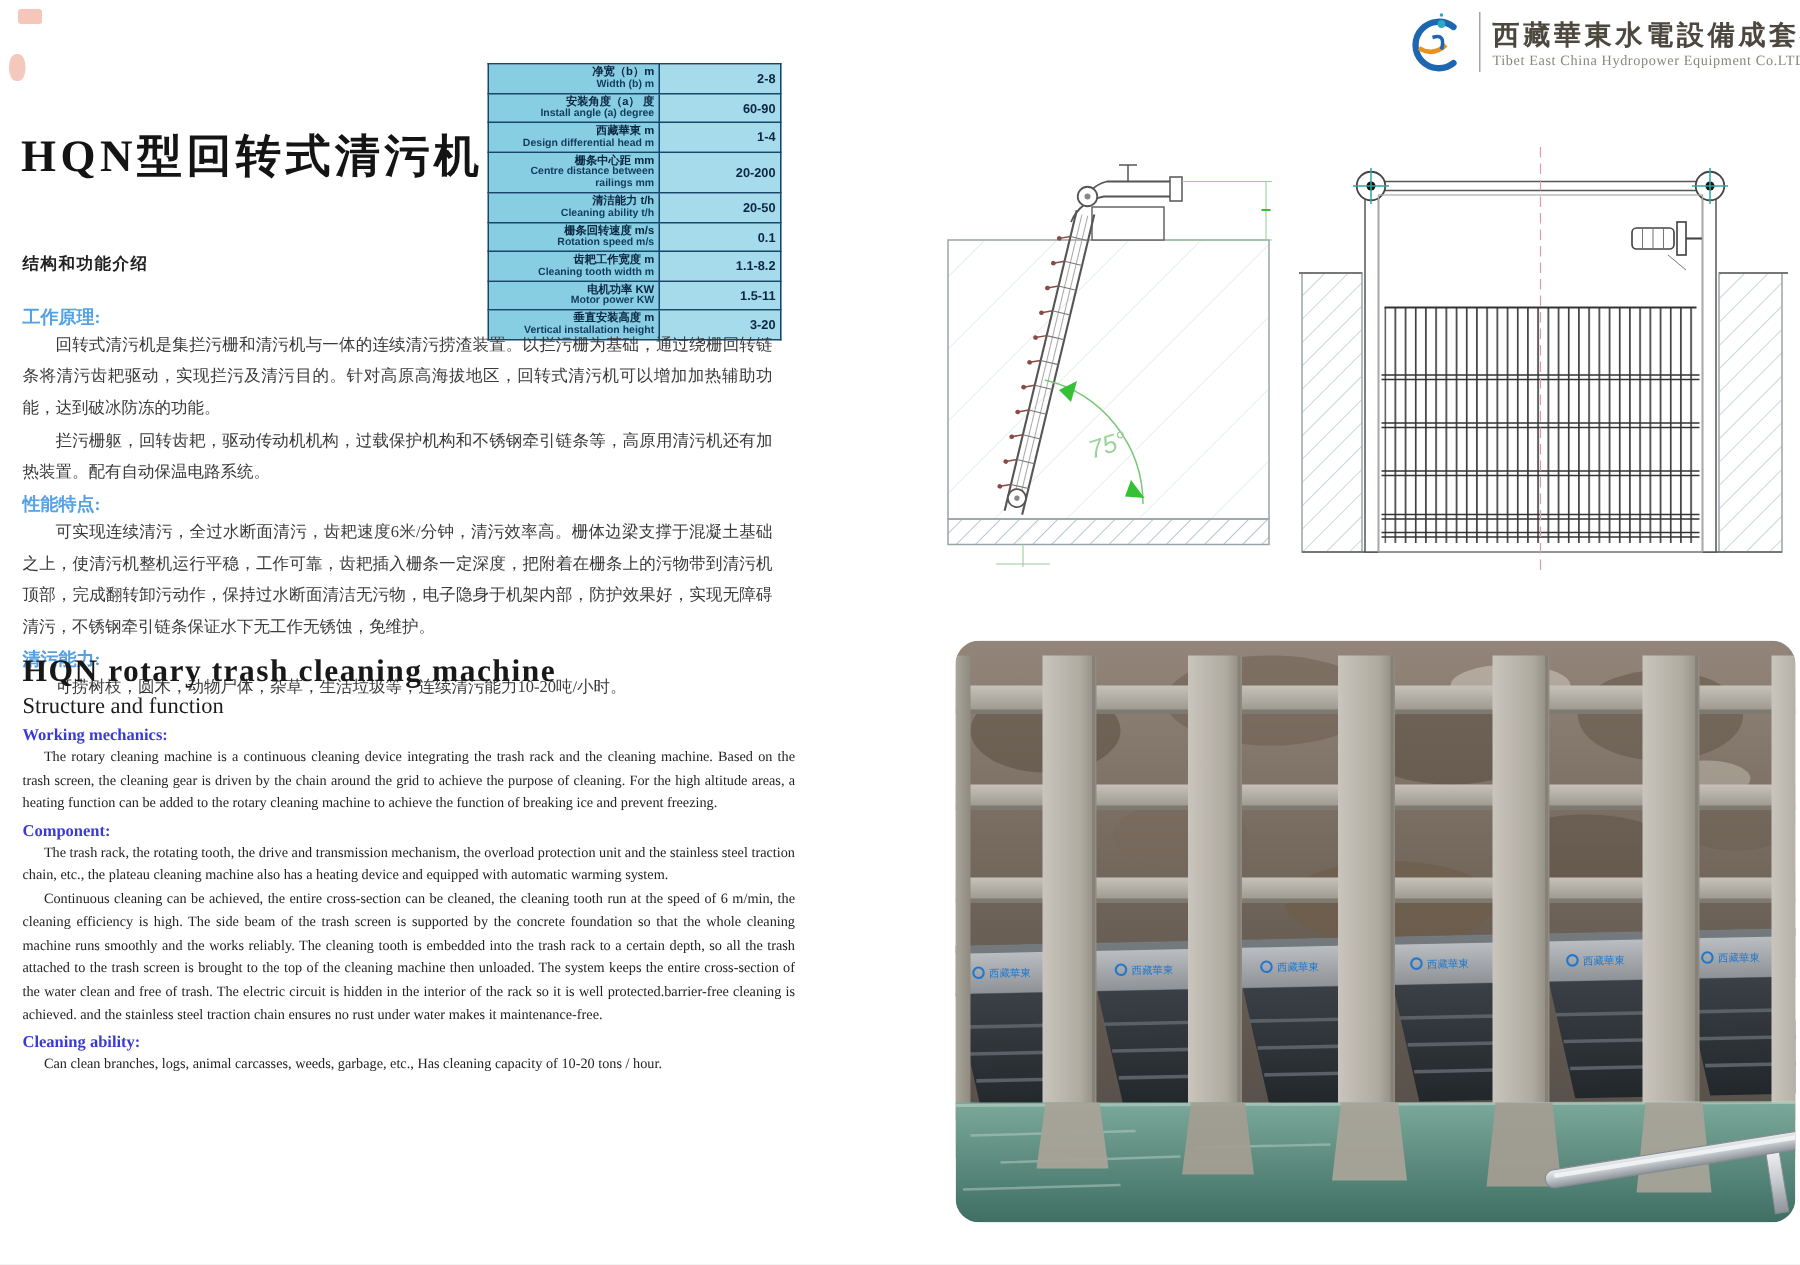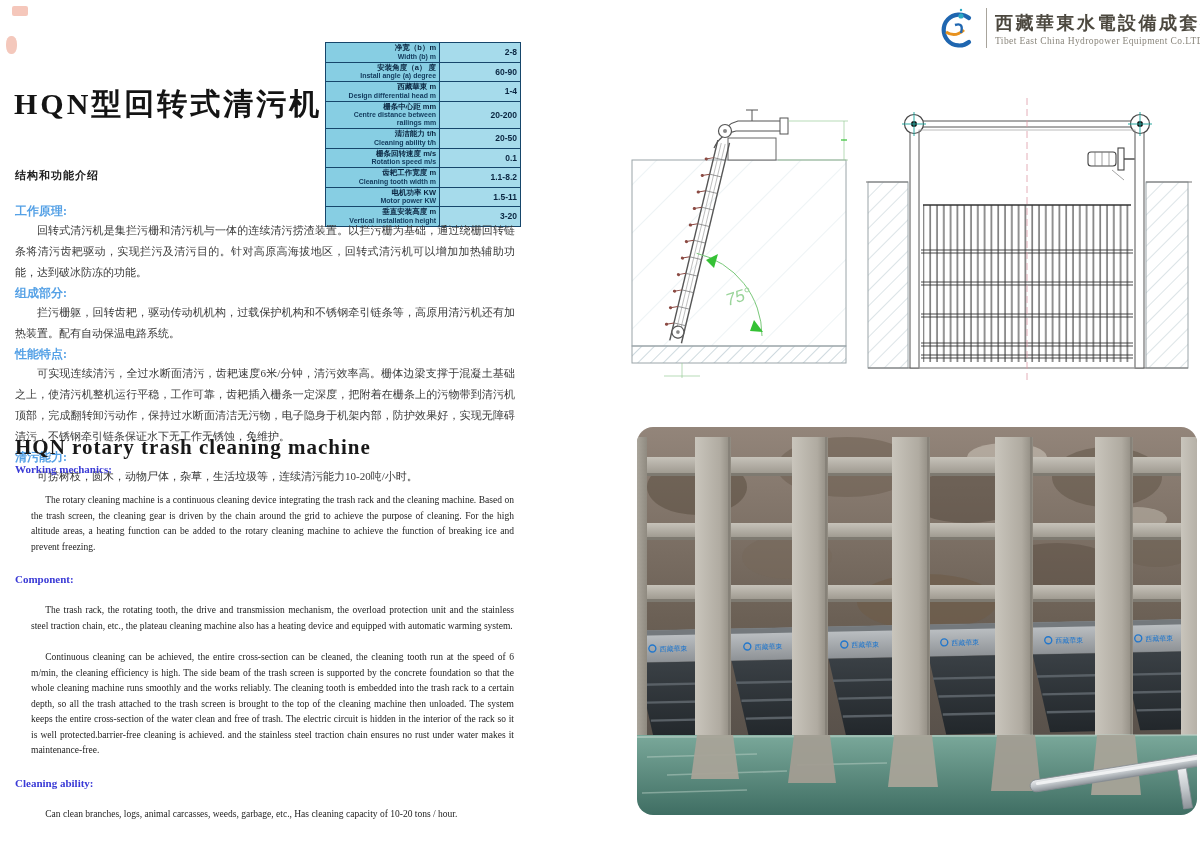--- a/index.html
+++ b/index.html
@@ -31,21 +31,21 @@
   .spec-table td{border:1px solid #16466b;padding:1px 3px;vertical-align:middle;text-align:right;}
   .spec-table .lbl{width:112px;background:#87cee3;}
   .spec-table .val{width:78px;background:#a6dbeb;text-align:right;font-size:8.5px;font-weight:bold;color:#0a2540;}
   .lbl-cn{font-size:7.5px;font-weight:bold;color:#0a2540;line-height:8.5px;}
   .lbl-en{font-size:7px;font-weight:bold;color:#123a5c;line-height:8px;}
   
   .en-block{position:absolute;left:15px;top:434px;width:515px;font-family:Liberation Serif, serif;}
   .title-en{margin:0;font-size:21px;font-weight:600;color:#181818;letter-spacing:1px;line-height:26px;}
   .subtitle-en{margin:2px 0 0 0;font-size:15px;font-weight:500;color:#1c1c1c;line-height:19px;}
   .sec-head-en{font-size:11px;font-weight:bold;color:#3a3ad6;line-height:16px;margin-top:1px;}
-  .sec-body-en{margin:16px;font-size:9.5px;color:#222;line-height:15.5px;text-align:justify;text-indent:3ch;}
+  .sec-body-en{margin:0;font-size:9.5px;color:#222;line-height:15.5px;text-align:justify;text-indent:3ch;}
   
   .diagram-side{position:absolute;left:622px;top:98px;}
   .diagram-front{position:absolute;left:866px;top:90px;}
   .photo{position:absolute;left:637px;top:427px;width:560px;height:388px;border-radius:16px;overflow:hidden;}
 </style>
 </head>
 <body>
 
 <div id="page">
 
@@ -134,30 +134,30 @@
             <div class="lbl-en">Vertical installation height</div>
           </td>
           <td class="val">3-20</td>
         </tr>
     </tbody>
   </table>
 
   <div class="cn-body">
     <div class="sec-head-cn">工作原理:</div>
     <p class="sec-body-cn">回转式清污机是集拦污栅和清污机与一体的连续清污捞渣装置。以拦污栅为基础，通过绕栅回转链条将清污齿耙驱动，实现拦污及清污目的。针对高原高海拔地区，回转式清污机可以增加加热辅助功能，达到破冰防冻的功能。</p>
-    <div class="sec-head-cn">组成部分:</div>
     <p class="sec-body-cn">拦污栅躯，回转齿耙，驱动传动机机构，过载保护机构和不锈钢牵引链条等，高原用清污机还有加热装置。配有自动保温电路系统。</p>
     <div class="sec-head-cn">性能特点:</div>
     <p class="sec-body-cn">可实现连续清污，全过水断面清污，齿耙速度6米/分钟，清污效率高。栅体边梁支撑于混凝土基础之上，使清污机整机运行平稳，工作可靠，齿耙插入栅条一定深度，把附着在栅条上的污物带到清污机顶部，完成翻转卸污动作，保持过水断面清洁无污物，电子隐身于机架内部，防护效果好，实现无障碍清污，不锈钢牵引链条保证水下无工作无锈蚀，免维护。</p>
     <div class="sec-head-cn">清污能力:</div>
     <p class="sec-body-cn">可捞树枝，圆木，动物尸体，杂草，生活垃圾等，连续清污能力10-20吨/小时。</p>
   </div>
 
   <div class="en-block">
     <h2 class="title-en">HQN rotary trash cleaning machine</h2>
+    <h3 class="subtitle-en">Structure and function</h3>
     <div class="sec-head-en">Working mechanics:</div>
     <p class="sec-body-en">The rotary cleaning machine is a continuous cleaning device integrating the trash rack and the cleaning machine. Based on the trash screen, the cleaning gear is driven by the chain around the grid to achieve the purpose of cleaning. For the high altitude areas, a heating function can be added to the rotary cleaning machine to achieve the function of breaking ice and prevent freezing.</p>
     <div class="sec-head-en">Component:</div>
     <p class="sec-body-en">The trash rack, the rotating tooth, the drive and transmission mechanism, the overload protection unit and the stainless steel traction chain, etc., the plateau cleaning machine also has a heating device and equipped with automatic warming system.</p>
     <p class="sec-body-en">Continuous cleaning can be achieved, the entire cross-section can be cleaned, the cleaning tooth run at the speed of 6 m/min, the cleaning efficiency is high. The side beam of the trash screen is supported by the concrete foundation so that the whole cleaning machine runs smoothly and the works reliably. The cleaning tooth is embedded into the trash rack to a certain depth, so all the trash attached to the trash screen is brought to the top of the cleaning machine then unloaded. The system keeps the entire cross-section of the water clean and free of trash. The electric circuit is hidden in the interior of the rack so it is well protected.barrier-free cleaning is achieved. and the stainless steel traction chain ensures no rust under water makes it maintenance-free.</p>
     <div class="sec-head-en">Cleaning ability:</div>
     <p class="sec-body-en">Can clean branches, logs, animal carcasses, weeds, garbage, etc., Has cleaning capacity of 10-20 tons / hour.</p>
   </div>
 
   <svg class="diagram-side" width="235" height="292" viewBox="0 0 235 292">

